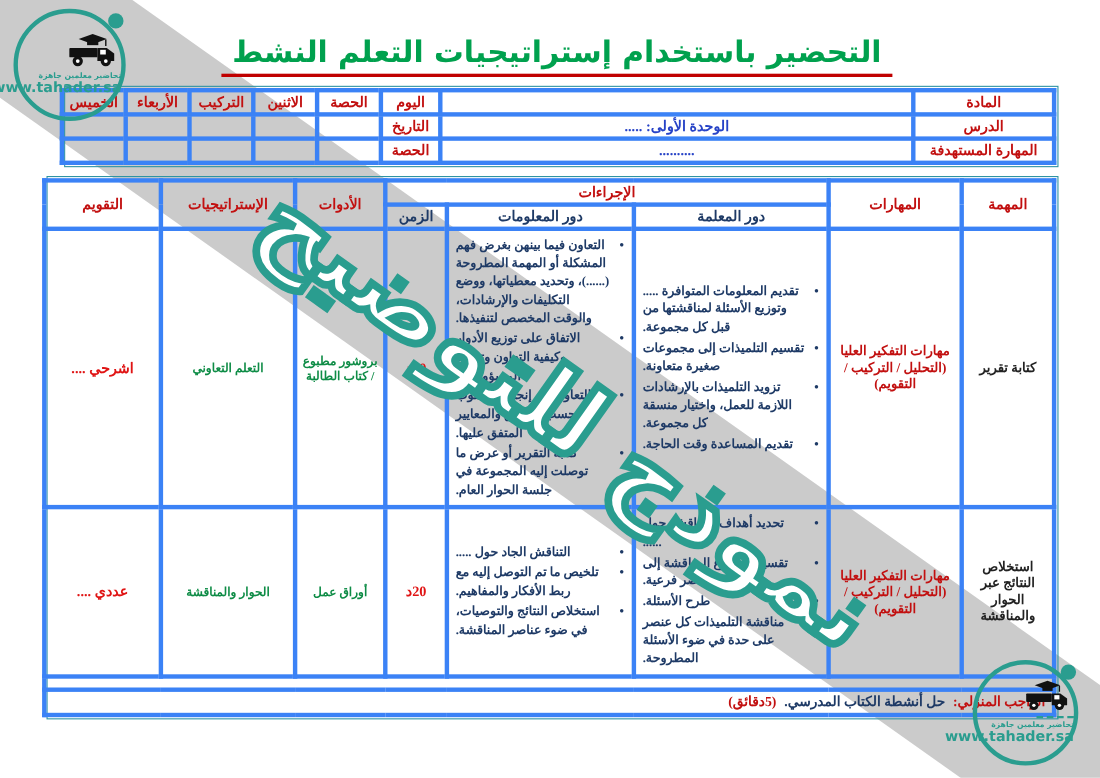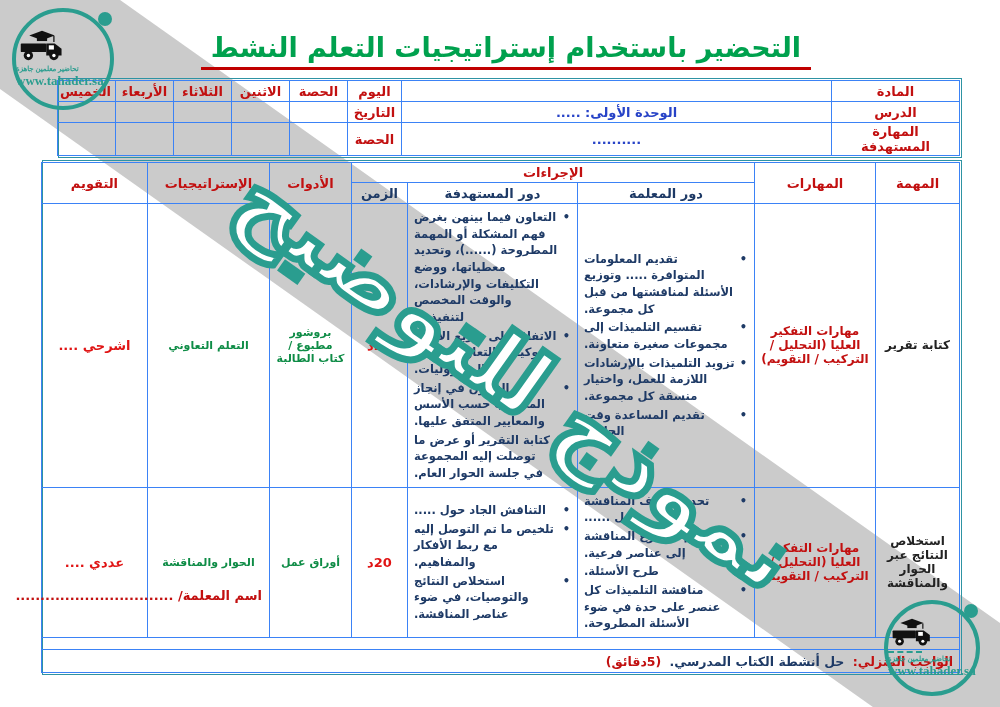--- a/index.html
+++ b/index.html
@@ -14,21 +14,21 @@
              white-space: nowrap; z-index: 30; }
 
   
   .title-wrap { position: absolute; top: 32px; left: 12px; right: 0; text-align: center; z-index: 2; }
   .title-wrap span { display: inline-block; font-size: 27px; font-weight: bold; color: #00a14e;
                      border-bottom: 3px solid #c00000; padding: 0 10px 4px; }
 
   
   .tbl-wrap { position: absolute; right: 38px; border: 1px solid #2e93a3; padding: 1px; z-index: 2; }
   table { border-collapse: collapse; width: 100%; table-layout: fixed; border: 1px solid #2e93a3; }
-  td, th { border: 1px solid #3b82f6; padding: 1px 4px; vertical-align: middle; font-weight: bold; }
+  td, th { border: 4px solid #3b82f6; padding: 1px 4px; vertical-align: middle; font-weight: bold; font-family: Liberation Serif, serif; }
 
   
   .info-wrap { top: 78px; width: 904px; }
   .info td, .info th { height: 21px; font-size: 13px; text-align: center; }
   .red  { color: #c21010; }
   .blue { color: #2743c7; }
   .navy { color: #1e3a66; }
 
   
   .main-wrap { top: 160px; width: 920px; }
@@ -45,21 +45,21 @@
   .hw-row td { height: 23px; text-align: right; font-size: 12.5px; padding-right: 6px; margin-left: 35px; }
   .hw-text { color: #1e3a66; margin: 0 4px; }
 
   
   .teacher-line { position: absolute; top: 588px; right: 738px; white-space: nowrap;
                   color: #c21010; font-weight: bold; font-size: 13px; z-index: 2; }
 
   
   .logo { position: absolute; z-index: 25; }
   .logo .ring { width: 100%; height: 100%; border: 4px solid #2a9d8f; border-radius: 50%;
-                display: flex; flex-direction: column; align-items: flex-end; justify-content: center; font-family: Liberation Serif, serif; }
+                display: flex; flex-direction: column; align-items: flex-start; justify-content: center; }
   .logo .dot { position: absolute; width: 14px; height: 14px; background: #2a9d8f; border-radius: 50%;
                top: 4px; right: 2px; }
   .logo-tl { left: 12px; top: 8px; width: 102px; height: 102px; }
   .logo-br { left: 884px; top: 600px; width: 96px; height: 96px; }
   .brand-name { font-size: 7px; color: #2a9d8f; font-weight: bold; margin-top: 1px; }
   .brand-url  { font-size: 13px; color: #2a9d8f; font-weight: bold; }
   .brand-dashes { width: 34px; border-top: 2px dashed #2a9d8f; margin: 2px 0 1px; }
 </style>
 </head>
 <body>
@@ -84,21 +84,21 @@
           <col style="width:58px">
           <col style="width:58px">
       </colgroup>
       <tbody>
           <tr>
         <td class="red">المادة</td>
         <td></td>
         <td class="red">اليوم</td>
         <td class="red">الحصة</td>
         <td class="red">الاثنين</td>
-        <td class="red">الثلاثاء</td>
+        <td class="red">التركيب</td>
         <td class="red">الأربعاء</td>
         <td class="red">الخميس</td>
       </tr>
       <tr>
         <td class="red">الدرس</td>
         <td class="blue">الوحدة الأولى: .....</td>
         <td class="red">التاريخ</td>
         <td></td>
         <td></td>
         <td></td>
@@ -135,21 +135,21 @@
           <tr style="height:20px">
         <th rowspan="2" class="red">المهمة</th>
         <th rowspan="2" class="red">المهارات</th>
         <th colspan="3" class="red">الإجراءات</th>
         <th rowspan="2" class="red">الأدوات</th>
         <th rowspan="2" class="red">الإستراتيجيات</th>
         <th rowspan="2" class="red">التقويم</th>
       </tr>
       <tr style="height:21px">
         <th class="navy">دور المعلمة</th>
-        <th class="navy">دور المستهدفة</th>
+        <th class="navy">دور المعلومات</th>
         <th class="navy">الزمن</th>
       </tr>
 
       <tr style="height:218px">
         <td class="task-cell">كتابة تقرير</td>
         <td class="skills-cell">مهارات التفكير العليا (التحليل / التركيب / التقويم)</td>
         <td>
           <ul class="bullets">
                 <li>تقديم المعلومات المتوافرة ..... وتوزيع الأسئلة لمناقشتها من قبل كل مجموعة.</li>
                 <li>تقسيم التلميذات إلى مجموعات صغيرة متعاونة.</li>
@@ -202,24 +202,20 @@
         <td colspan="8">
           <span class="red">الواجب المنزلي:</span>
           <span class="hw-text">حل أنشطة الكتاب المدرسي.</span>
           <span class="red">(5دقائق)</span>
         </td>
       </tr>
     </tbody>
       </table>
   </div>
 
-  <div class="teacher-line">
-    <span>اسم المعلمة/</span>
-    <span>................................</span>
-  </div>
 
   <div class="logo logo-tl">
     <div class="ring">
       <svg width="52" height="34" viewBox="0 0 60 40">
         <polygon points="30,1 45,6.5 30,12 15,6.5" fill="#111"></polygon>
         <rect x="24" y="8" width="12" height="5" fill="#111"></rect>
         <line x1="44" y1="7" x2="44" y2="14" stroke="#111" stroke-width="1.5"></line>
         <rect x="5" y="16" width="30" height="10" rx="1" fill="#111"></rect>
         <path d="M35 16 h10 l8 6 v8 h-18 z" fill="#111"></path>
         <rect x="38" y="18" width="6" height="5" fill="#fff"></rect>

